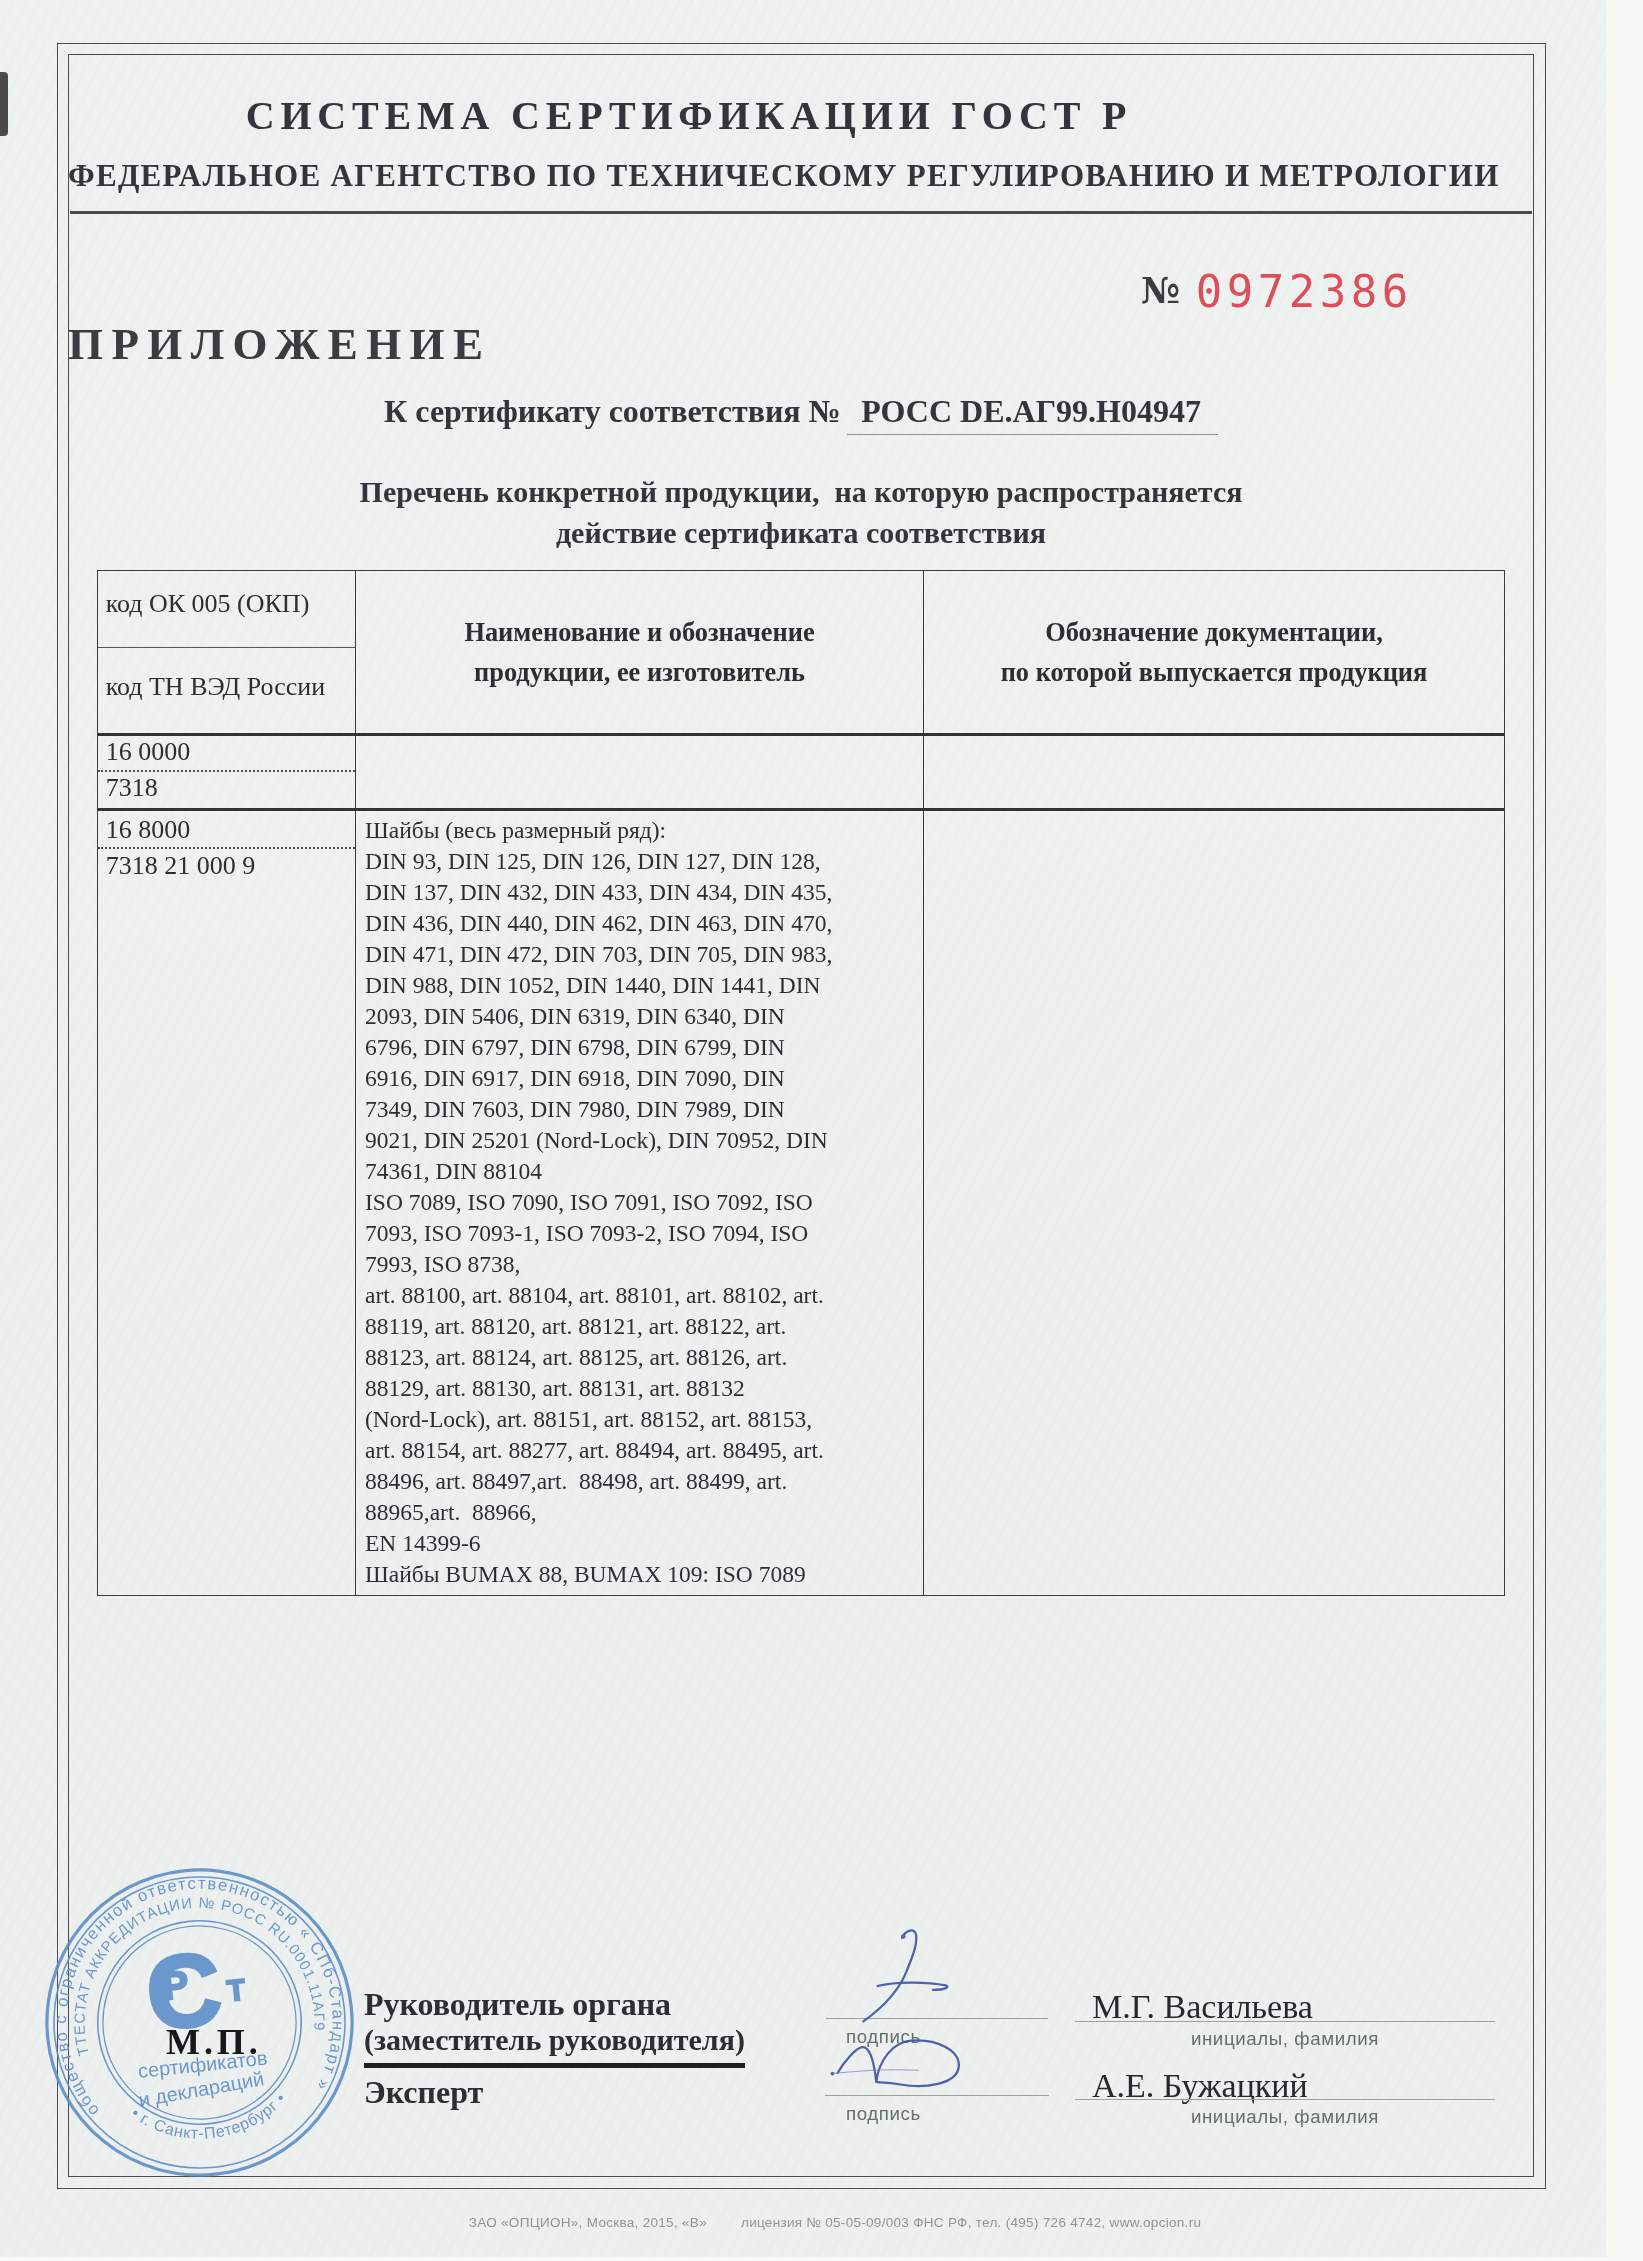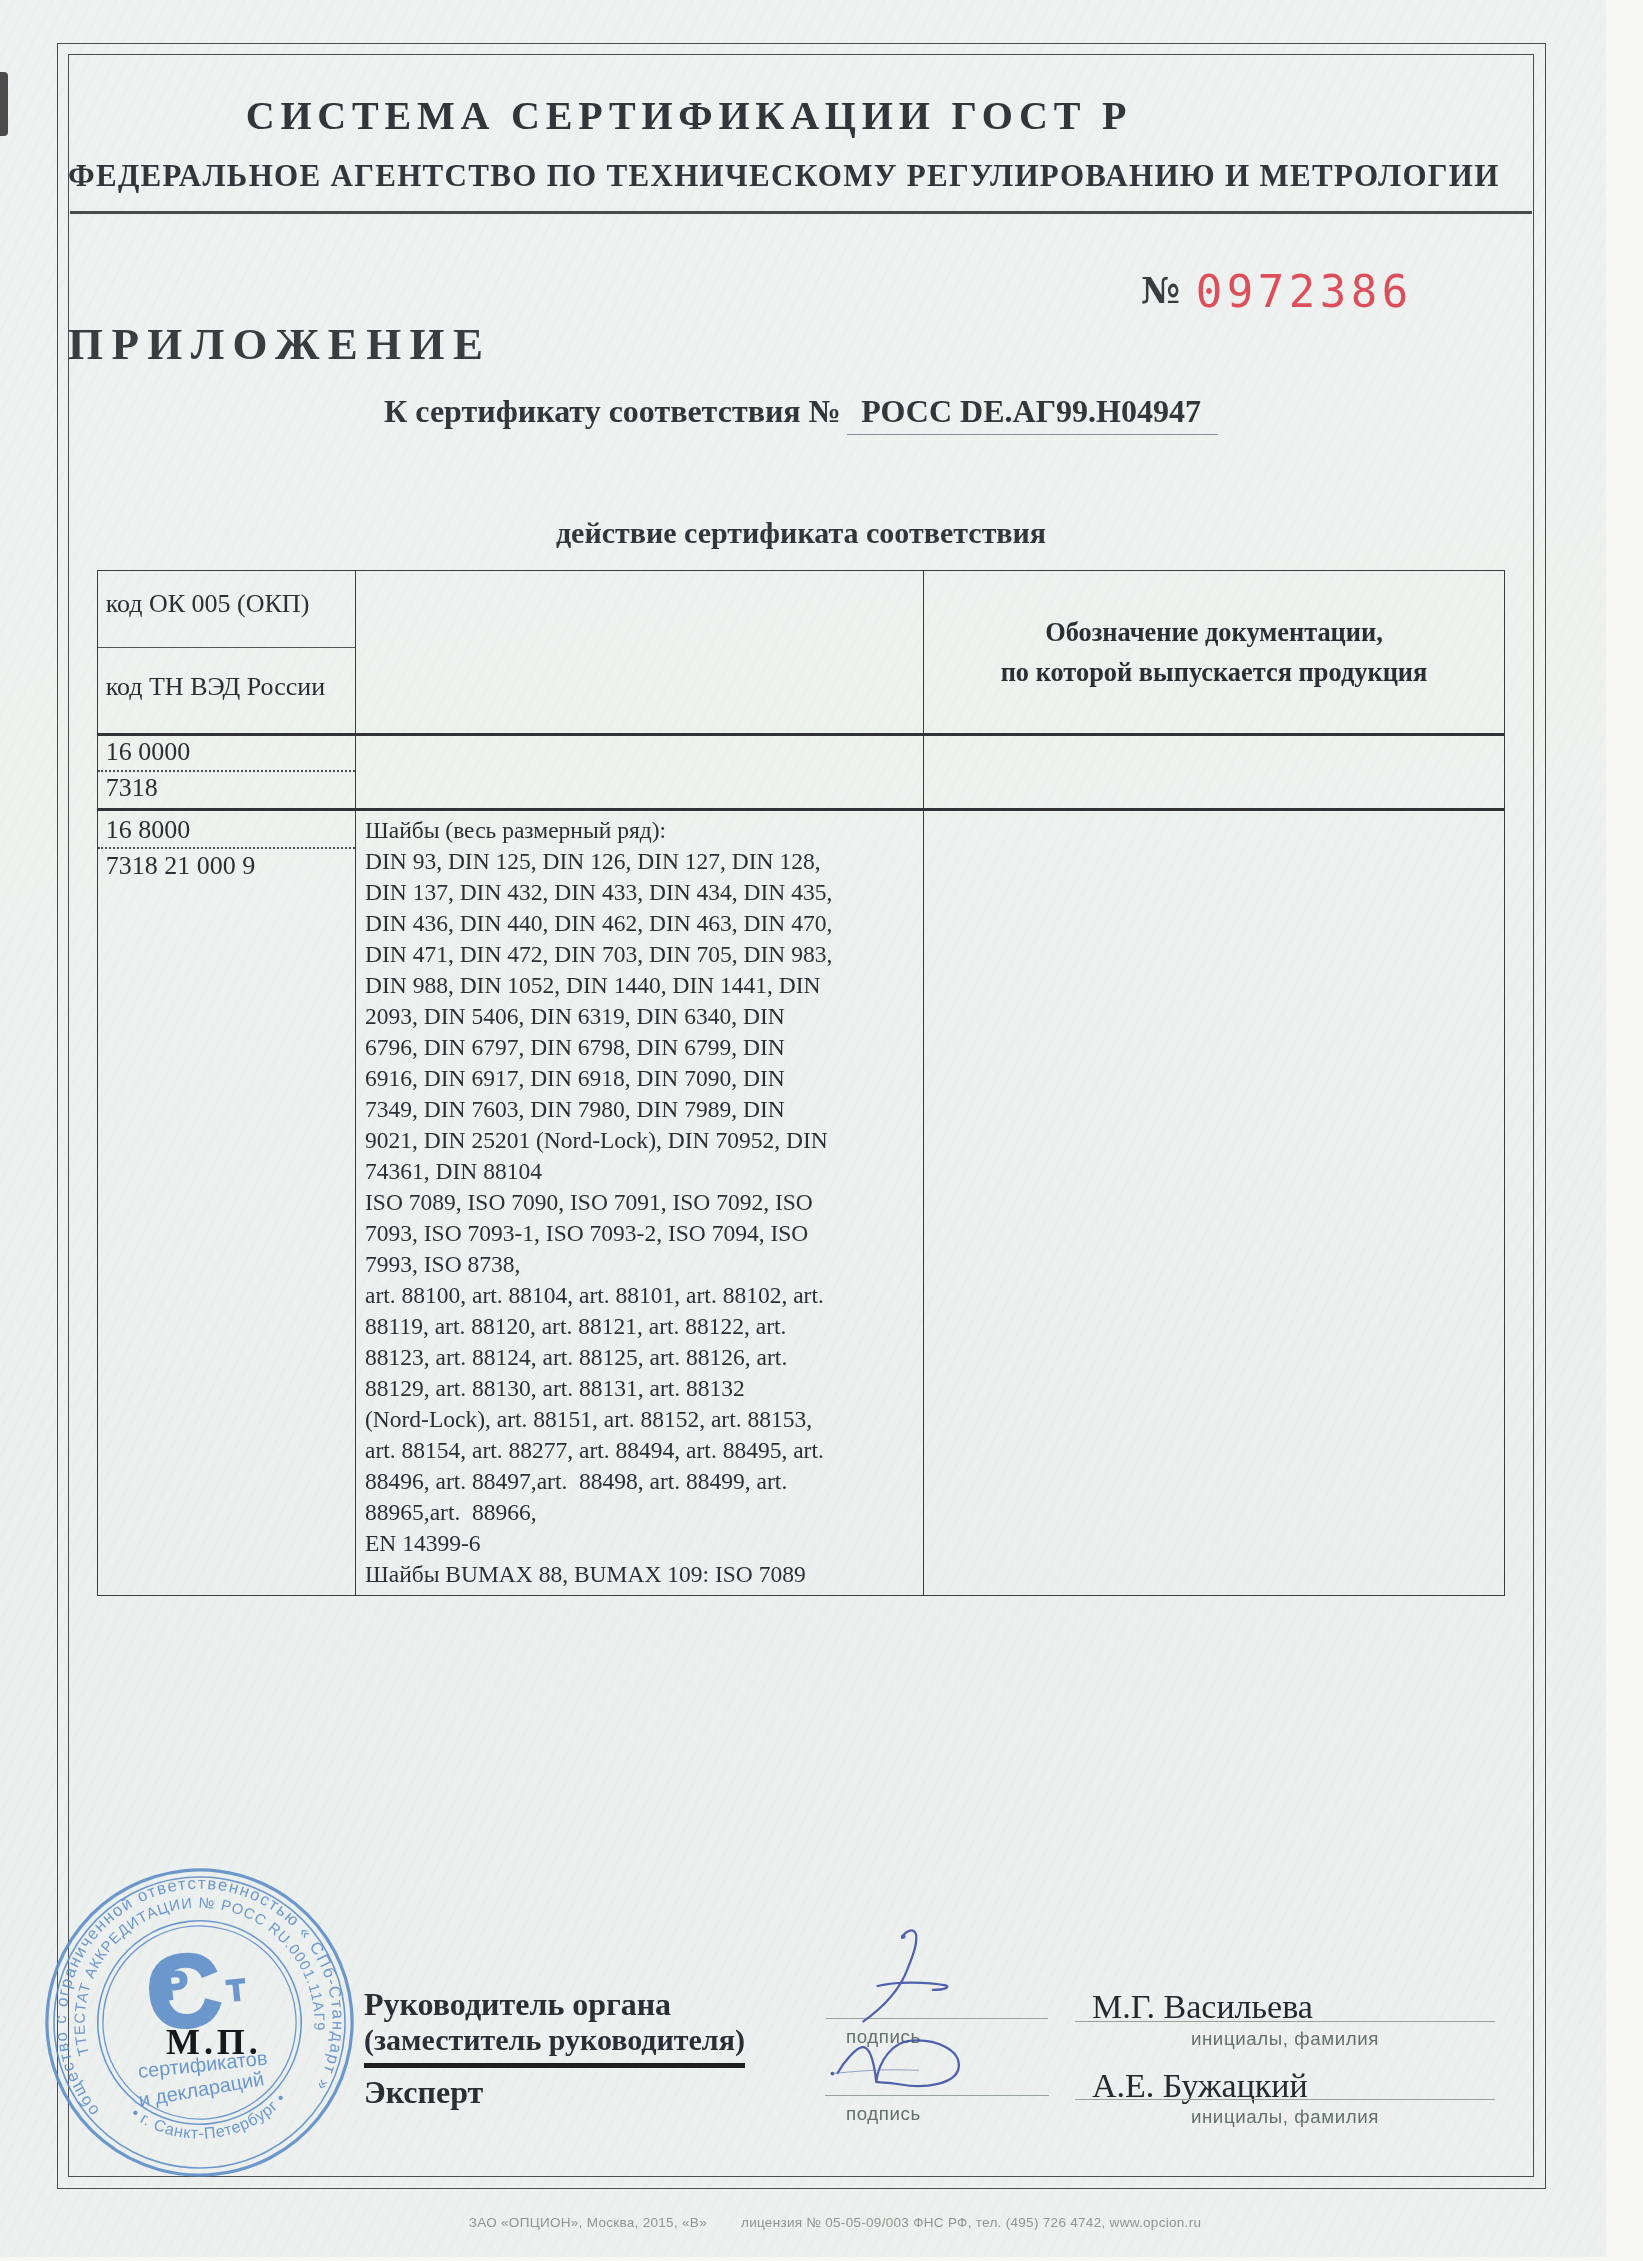--- a/index.html
+++ b/index.html
@@ -126,31 +126,34 @@
 
   <div class="serial">
     <span class="pfx">№</span>
     <span class="num">0972386</span>
   </div>
 
   <div class="doc-title">ПРИЛОЖЕНИЕ</div>
 
   <div class="cert-line"><span>К сертификату соответствия №</span><span class="cert-num">РОСС DE.АГ99.Н04947</span></div>
 
+  <div class="purpose purpose1">Перечень конкретной продукции,  на которую распространяется</div>
   <div class="purpose purpose2">действие сертификата соответствия</div>
 
   <div class="ptable">
     <div class="vline v1"></div>
     <div class="vline v2"></div>
     <div class="hline hdr-bottom"></div>
     <div class="hline row1-bottom"></div>
     <div class="col1-div"></div>
 
     <div class="cell-text c-okp-h">код ОК 005 (ОКП)</div>
     <div class="cell-text c-tnved-h">код ТН ВЭД России</div>
+    <div class="colhead c2h">Наименование и обозначение
+продукции, ее изготовитель</div>
     <div class="colhead c3h">Обозначение документации,
 по которой выпускается продукция</div>
 
     <div class="cell-text r1-okp">16 0000</div>
     <div class="dotline r1-dot"></div>
     <div class="cell-text r1-tnved">7318</div>
 
     <div class="cell-text r2-okp">16 8000</div>
     <div class="dotline r2-dot"></div>
     <div class="cell-text r2-tnved">7318 21 000 9</div>

